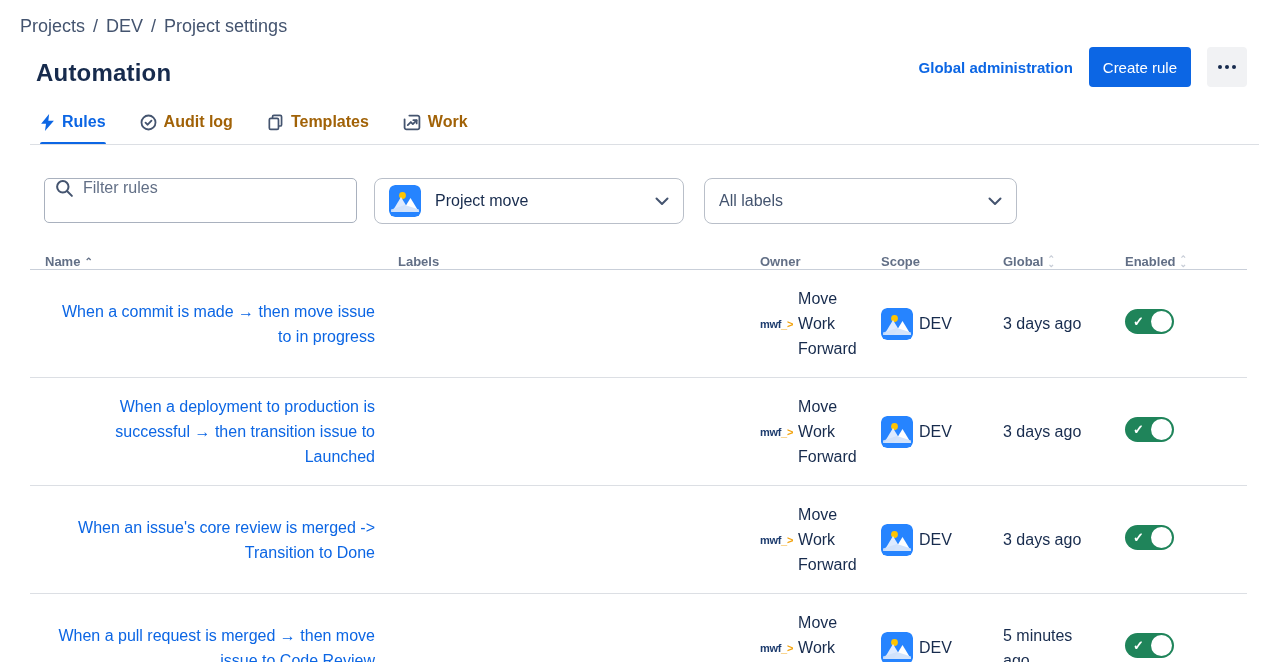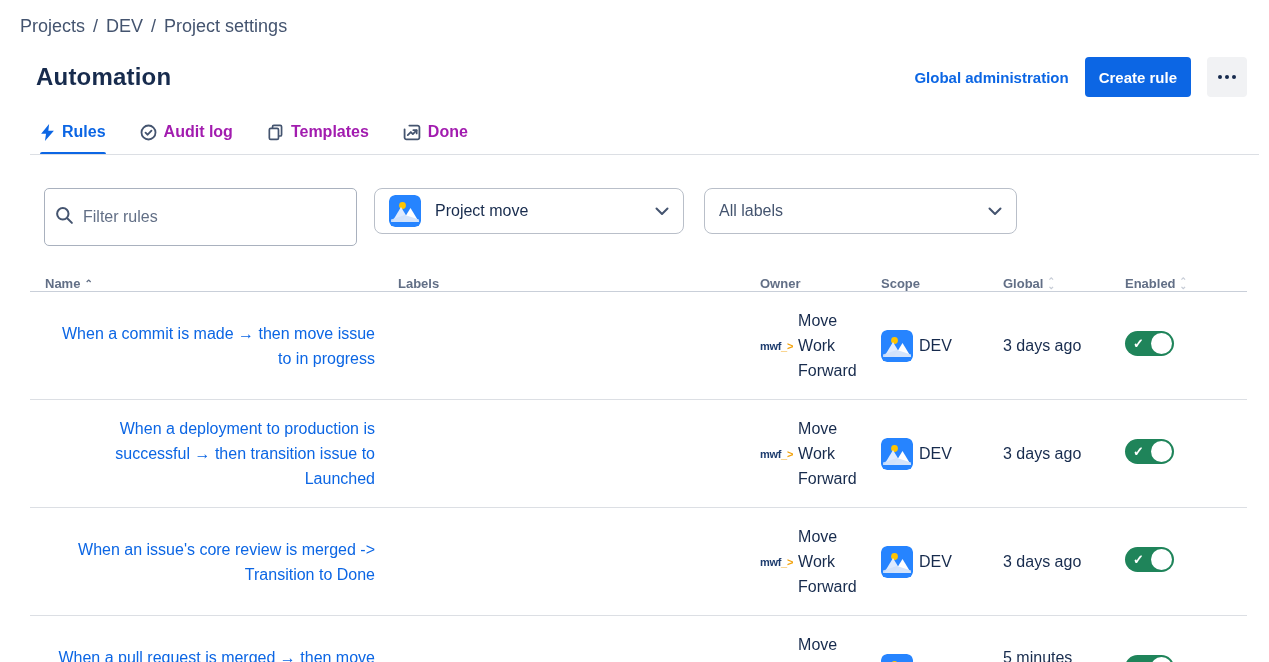--- a/index.html
+++ b/index.html
@@ -5,40 +5,40 @@
   * { margin:0; padding:0; box-sizing:border-box; }
   html,body { width:1269px; height:662px; background:#fff; font-family:"Liberation Sans", sans-serif; color:#172B4D; overflow:hidden; }
   .page { padding:16px 22px 0 20px; }
 
   
   .breadcrumb { font-size:18px; color:#44546F; display:flex; gap:8px; align-items:center; padding-left:0; }
   .breadcrumb a { color:#44546F; text-decoration:none; cursor:pointer; }
   .breadcrumb .sep { color:#44546F; }
 
   
-  .header-row { display:flex; align-items:center; justify-content:space-between; margin:20px 0 0 16px; }
+  .header-row { display:flex; align-items:flex-end; justify-content:space-between; margin:10px 0 0 16px; }
   .page-title { font-size:24px; font-weight:700; color:#172B4D; letter-spacing:.2px; }
   .header-actions { display:flex; align-items:center; gap:16px; }
   .link-btn { color:#0C66E4; font-size:15px; font-weight:600; text-decoration:none; cursor:pointer; }
-  .primary-btn { background:#0C66E4; color:#fff; border:none; border-radius:4px; height:40px; padding:0 14px; font-size:15px; font-weight:700; font-family:inherit; cursor:pointer; }
+  .primary-btn { background:#0C66E4; color:#fff; border:none; border-radius:4px; height:40px; padding:0 14px; font-size:15px; font-weight:400; font-family:inherit; cursor:pointer; }
   .more-btn { background:#F1F2F4; border:none; border-radius:4px; height:40px; width:40px; font-size:16px; font-weight:700; color:#172B4D; letter-spacing:1px; cursor:pointer; display:flex; align-items:center; justify-content:center; gap:3px; }
   .more-btn i { width:4px; height:4px; border-radius:50%; background:#172B4D; display:block; }
 
   
   .tabs-wrap { margin:26px 0 0 20px; position:relative; }
   .tabs { display:flex; gap:34px; }
-  .tab { display:flex; align-items:center; gap:7px; font-size:16px; font-weight:600; color:#a21caf; padding-bottom:14px; cursor:pointer; position:relative; }
+  .tab { display:flex; align-items:center; gap:7px; font-size:16px; font-weight:600; color:#a16207; padding-bottom:14px; cursor:pointer; position:relative; }
   .tab.active { color:#0C66E4; }
   .tab.active::after { content:""; position:absolute; left:0; right:0; bottom:0; height:3px; background:#0C66E4; border-radius:2px 2px 0 0; }
   .tabs-divider { position:absolute; left:-10px; right:-12px; bottom:0; height:1px; background:#DCDFE4; }
   .tab svg { display:block; }
 
   
   .filters { display:flex; gap:21px; margin:33px 0 0 24px; }
-  .search-box { width:313px; height:58px; border:1px solid #A9B1BE; border-radius:5px; display:flex; align-items:center; padding:0 10px; gap:9px; background:#fff; }
+  .search-box { width:313px; height:45px; border:1px solid #A9B1BE; border-radius:5px; display:flex; align-items:flex-start; padding:0 10px; gap:9px; background:#fff; }
   .search-box input { border:none; outline:none; flex:1; font-size:16px; font-family:inherit; color:#172B4D; background:transparent; }
   .search-box input::placeholder { color:#626F86; }
   .select { height:46px; border:1px solid #B9BfC9; border-radius:8px; background:#fff; display:flex; align-items:center; padding:0 14px; cursor:pointer; }
   .select-project { width:310px; gap:14px; margin-left:-4px; }
   .select-labels { width:313px; margin-left:-1px; color:#44546F; }
   .select .lbl { font-size:16px; color:#172B4D; flex:1; }
   .select-labels .lbl { color:#44546F; }
   .proj-avatar { width:32px; height:32px; border-radius:6px; display:block; flex:none; }
   .proj-avatar-sm { width:32px; height:32px; border-radius:6px; display:block; flex:none; }
 
@@ -118,21 +118,21 @@
         <span>Templates</span>
       </div>
       <div class="tab">
         <span>
           <svg width="18" height="17" viewBox="0 0 17 16">
               <path d="M1.5 5 V12.7 A1.8 1.8 0 0 0 3.3 14.5 H13.7 A1.8 1.8 0 0 0 15.5 12.7 V3.3 A1.8 1.8 0 0 0 13.7 1.5 H6" fill="none" stroke="#44546F" stroke-width="1.7" stroke-linecap="round"></path>
               <path d="M4.5 10.5 L7.4 7.6 L9.3 9.5 L12.8 6" fill="none" stroke="#44546F" stroke-width="1.7" stroke-linecap="round" stroke-linejoin="round"></path>
               <path d="M9.8 5.8 L12.9 5.8 L12.9 8.9" fill="none" stroke="#44546F" stroke-width="1.7" stroke-linecap="round" stroke-linejoin="round"></path>
             </svg>
         </span>
-        <span>Done</span>
+        <span>Work</span>
       </div>
     </div>
     <div class="tabs-divider"></div>
   </div>
 
   <div class="filters">
     <div class="search-box">
       <span>
         <svg width="19" height="19" viewBox="0 0 18 18">
             <circle cx="7.4" cy="7.4" r="5.4" fill="none" stroke="#44546F" stroke-width="1.9"></circle>

